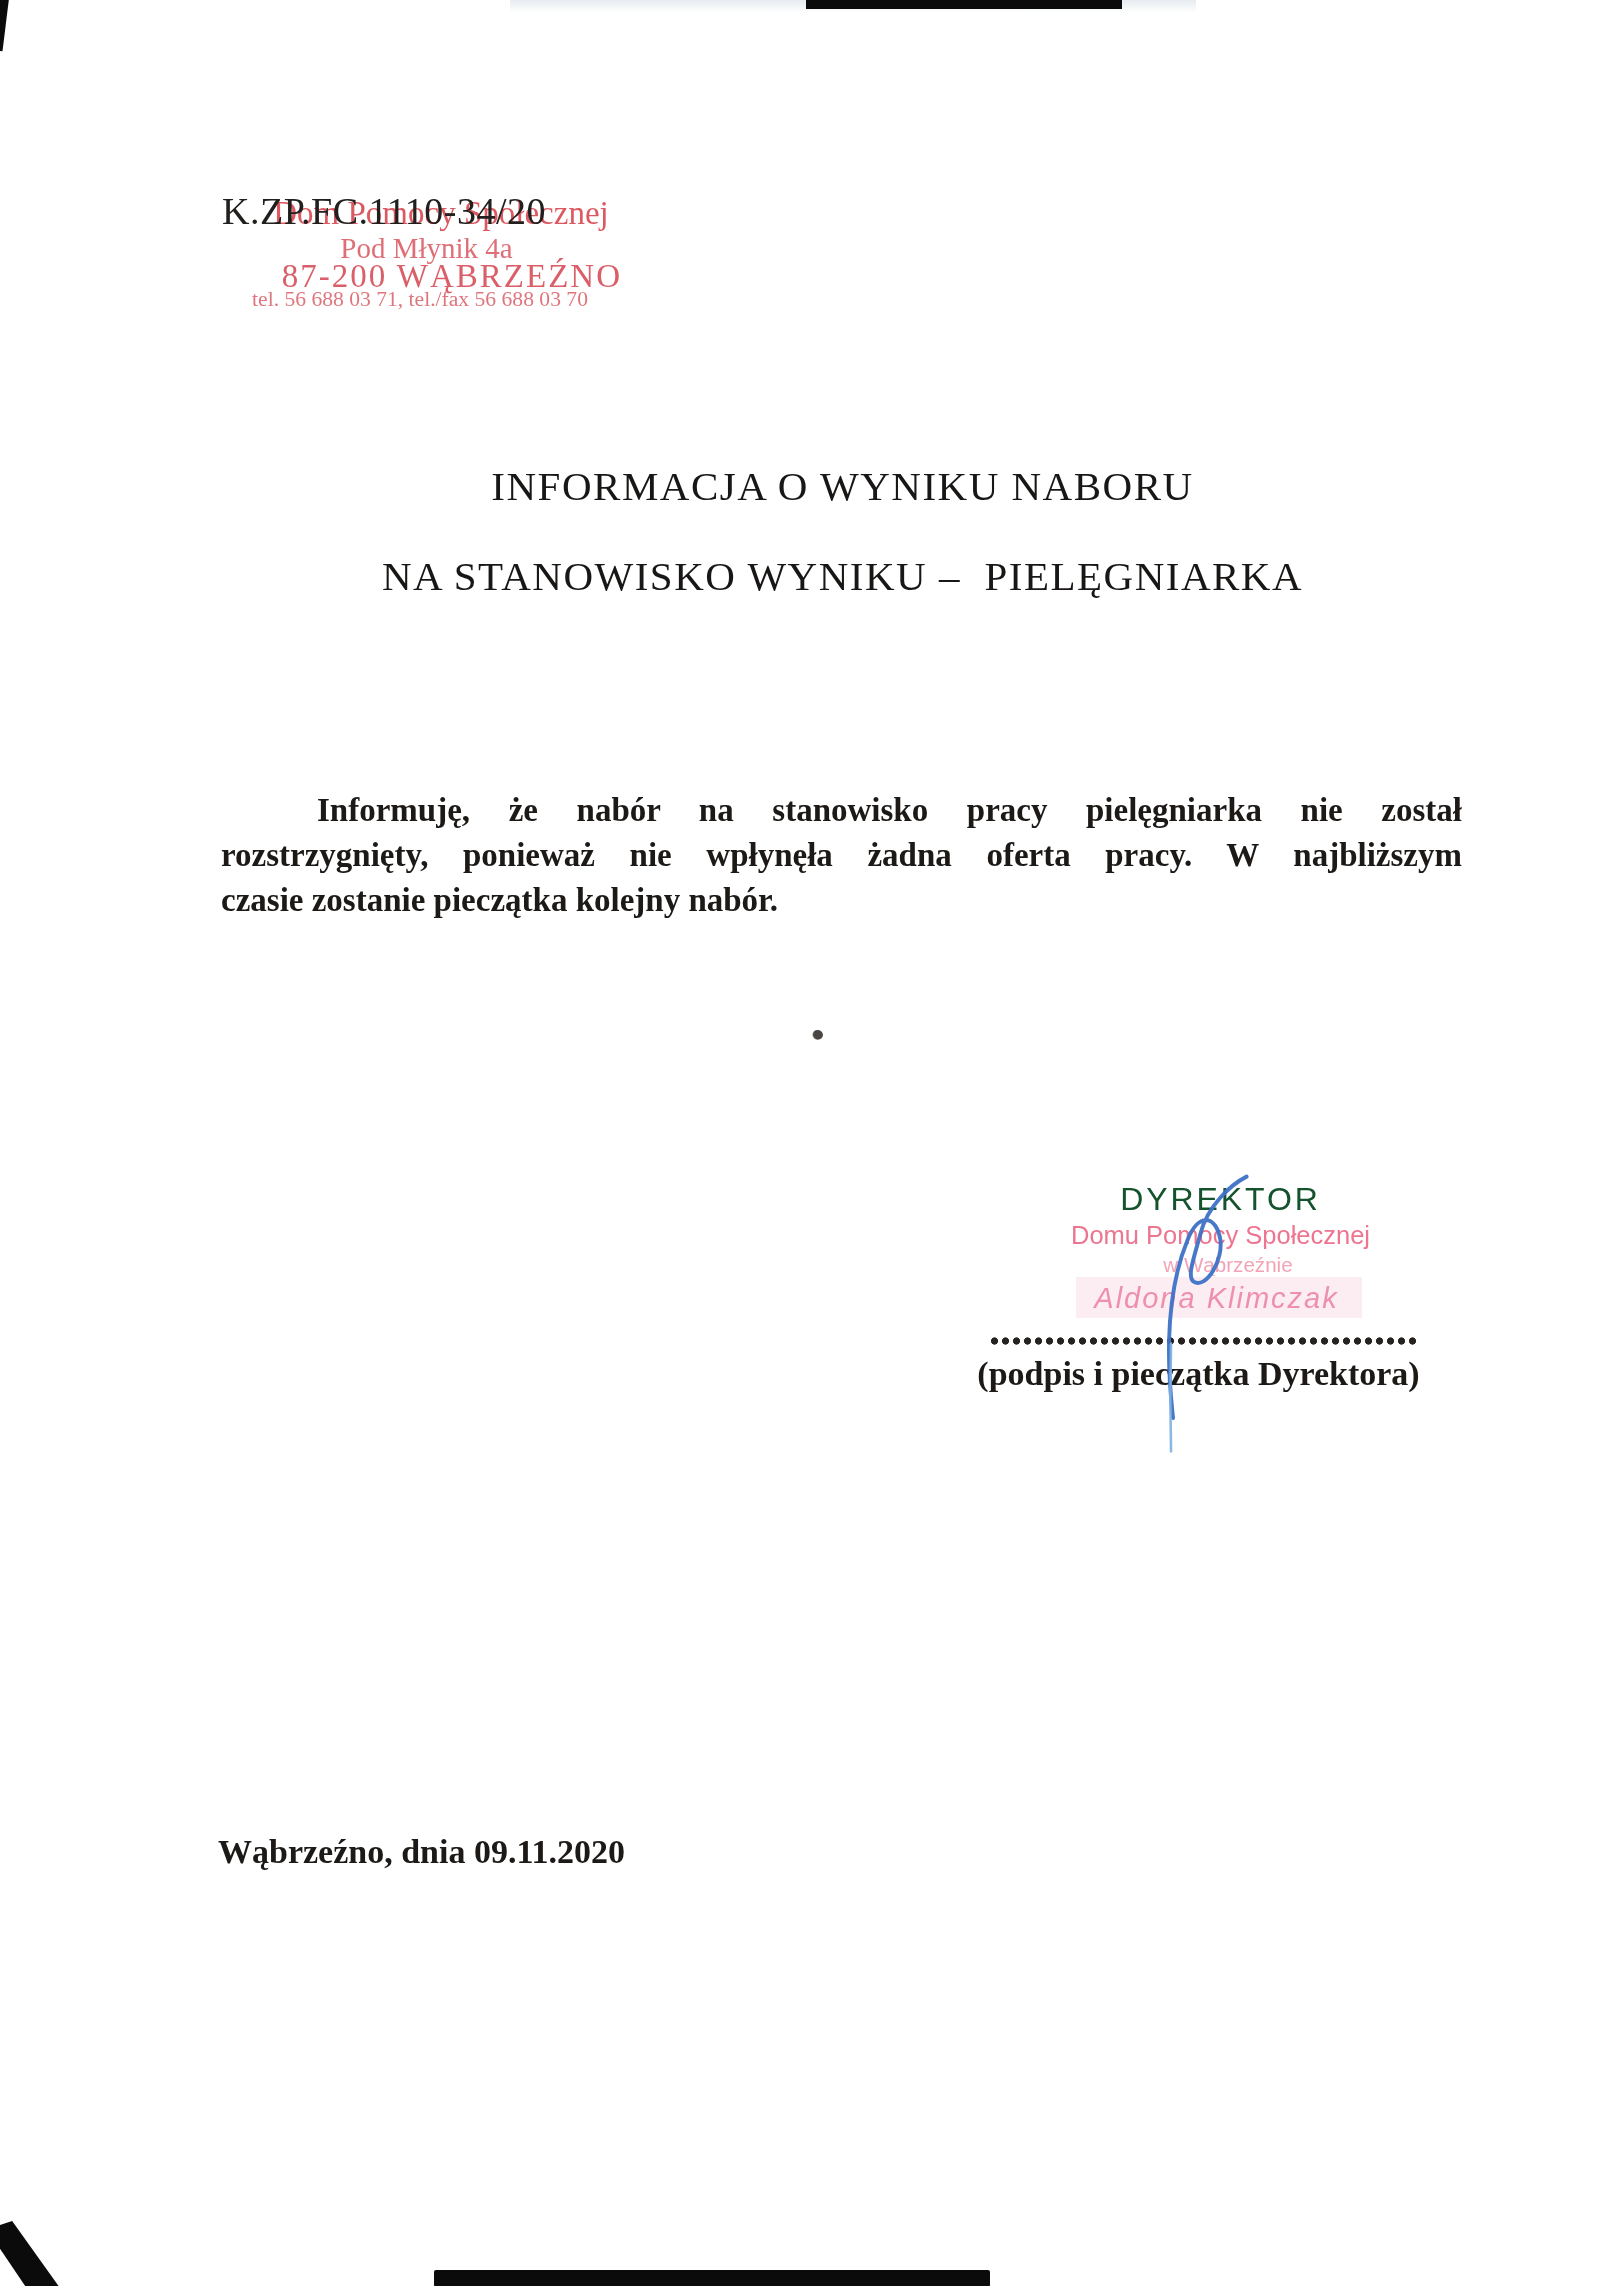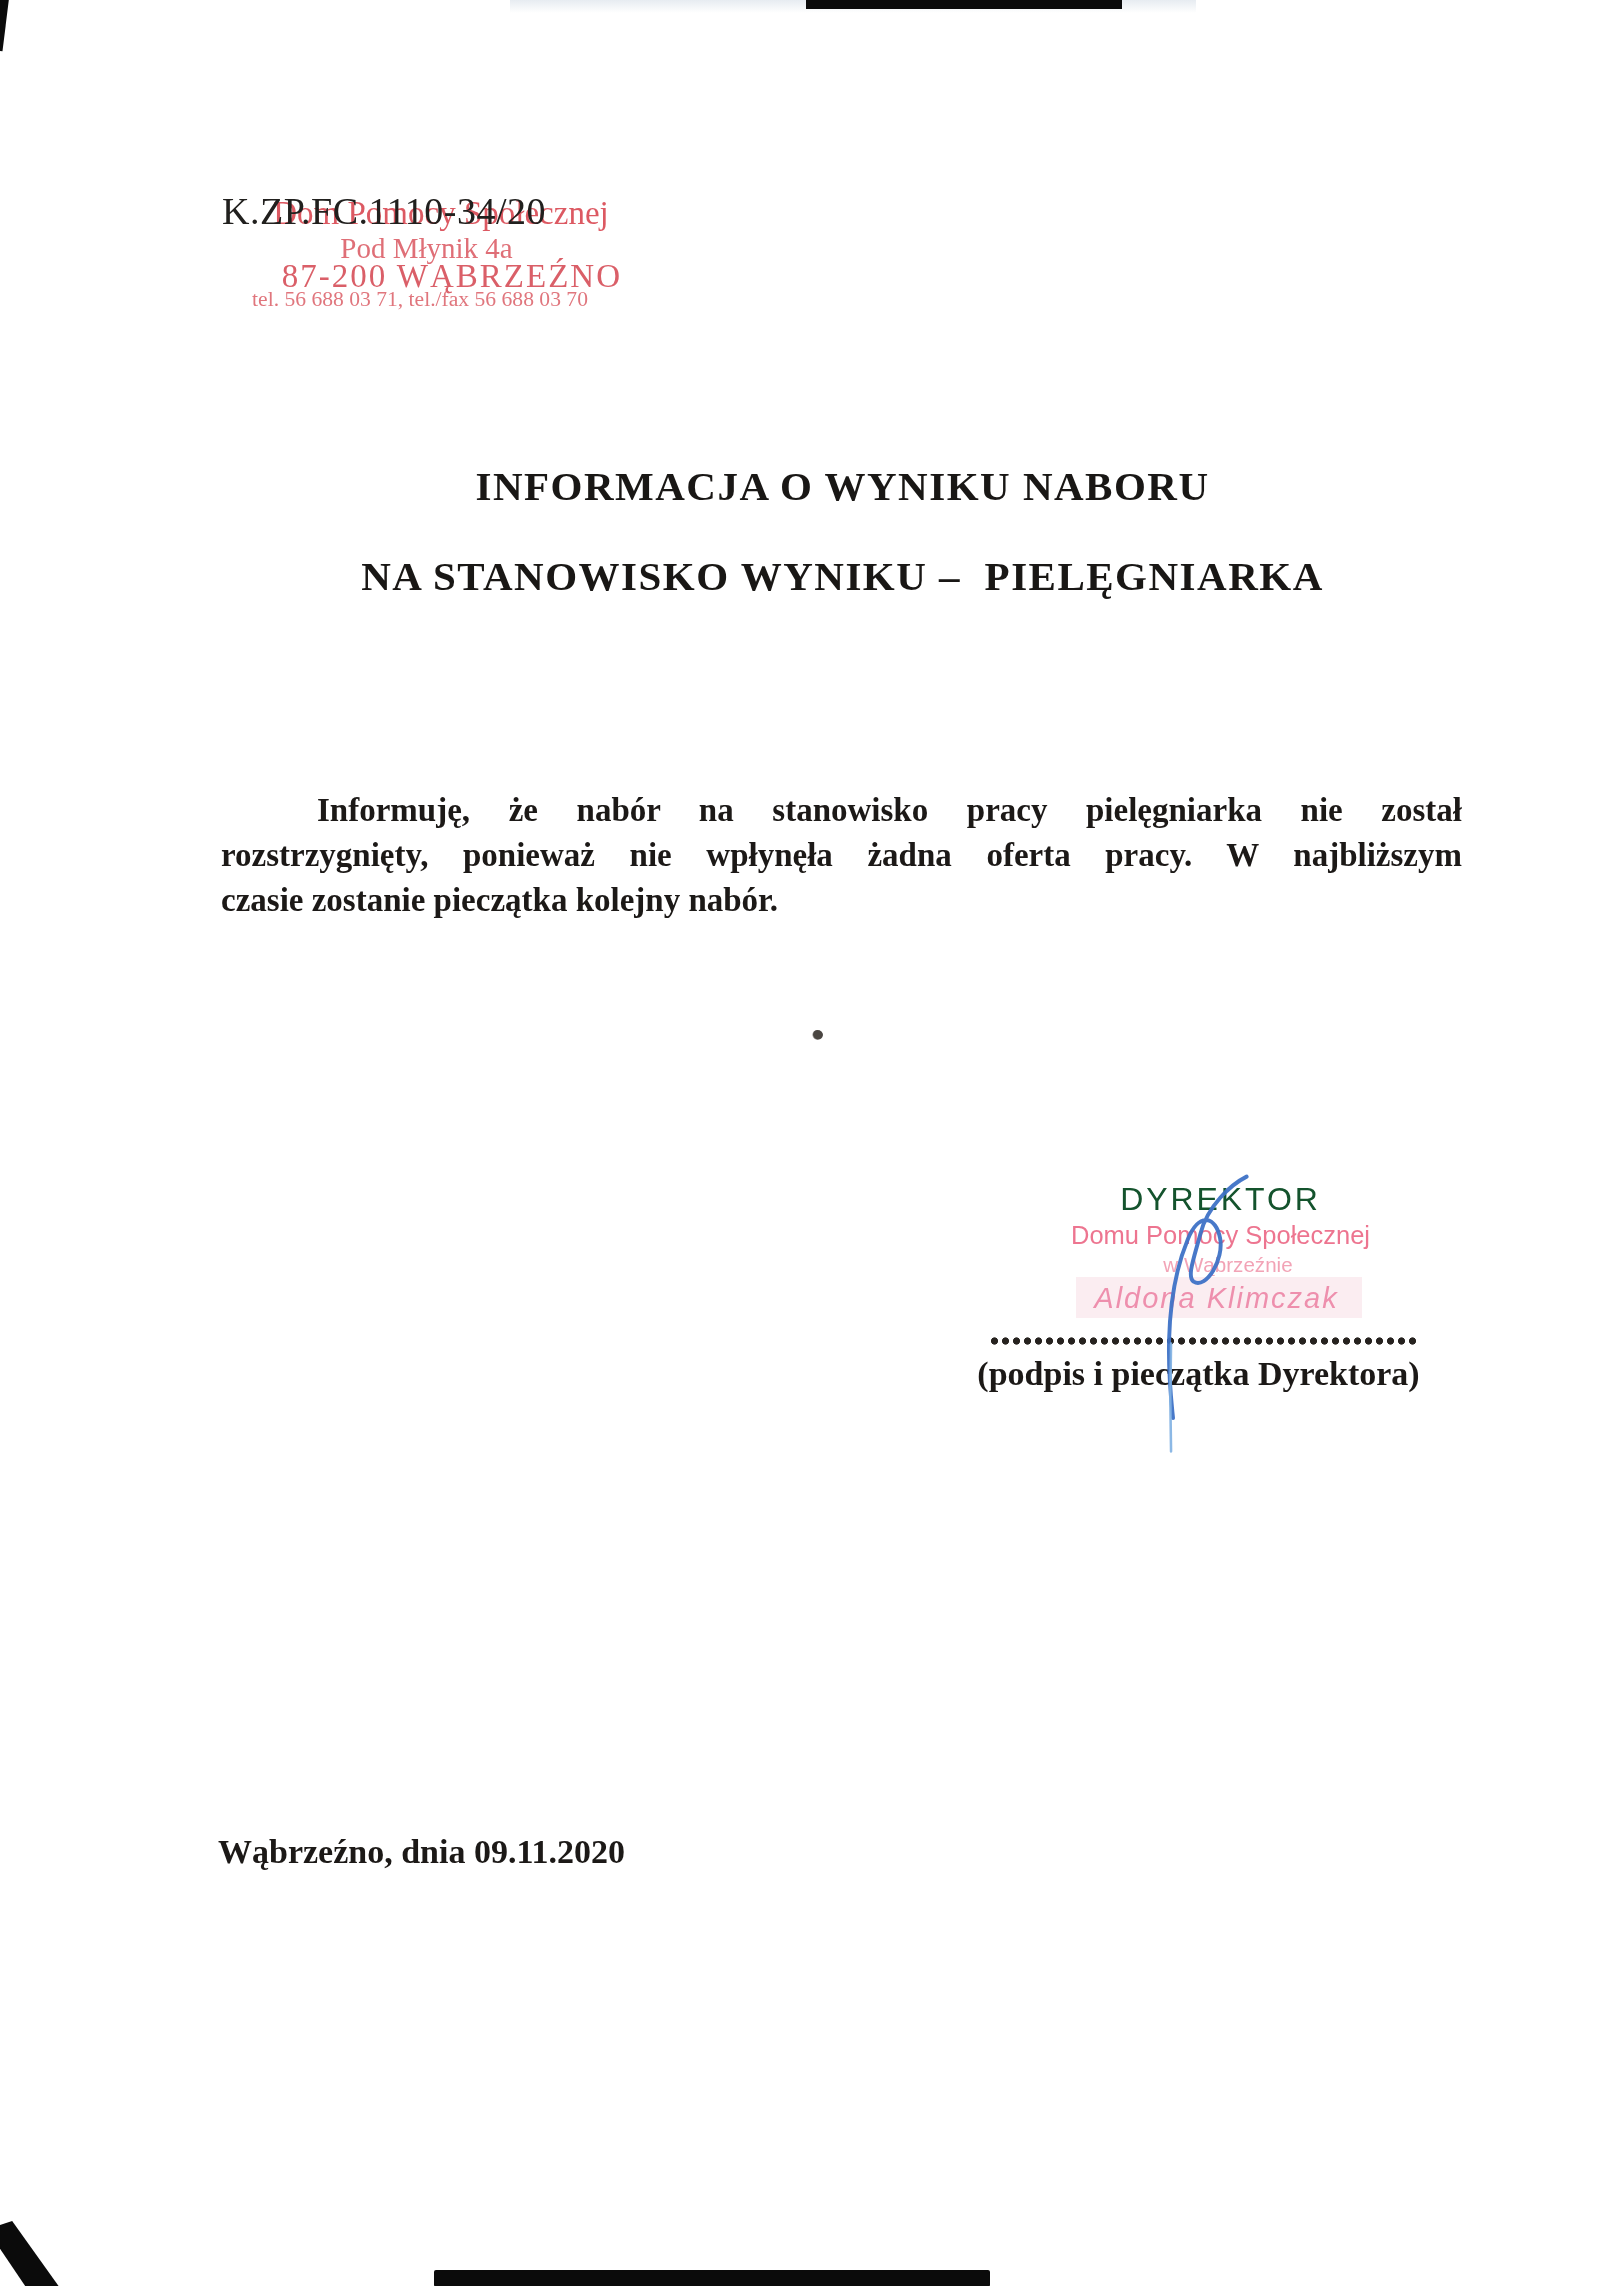--- a/index.html
+++ b/index.html
@@ -22,21 +22,21 @@
   .stamp-red { color: #d9505c; opacity: 0.92; z-index: 3; text-align: center; }
   .stamp-org    { left: 245px; top: 195px; width: 392px; font-size: 33px; text-align: center; color: #da4b55; }
   .stamp-street { left: 294px; top: 232px; width: 265px; font-size: 29px; color: #dd636c; }
   .stamp-city   { left: 218px; top: 258px; width: 404px; font-size: 33px; letter-spacing: 2px; color: #d7525c; text-align: right; }
   .stamp-phone  { left: 192px; top: 287px; width: 456px; font-size: 21.6px; color: #de6b73; }
 
   
   .title-line {
     left: 225px; width: 1235px;
     text-align: center;
-    font-weight: bold; font-size: 41px; letter-spacing: 1.5px;
+    font-weight: normal; font-size: 41px; letter-spacing: 1.5px;
     color: #191715; white-space: pre;
   }
   .title-1 { top: 462px; }
   .title-2 { top: 552px; }
 
   
   .body-par { left: 221px; top: 788px; width: 1241px; z-index: 2; }
   .body-line {
     font-weight: bold; font-size: 33px; line-height: 45px;
     color: #1c1917;

